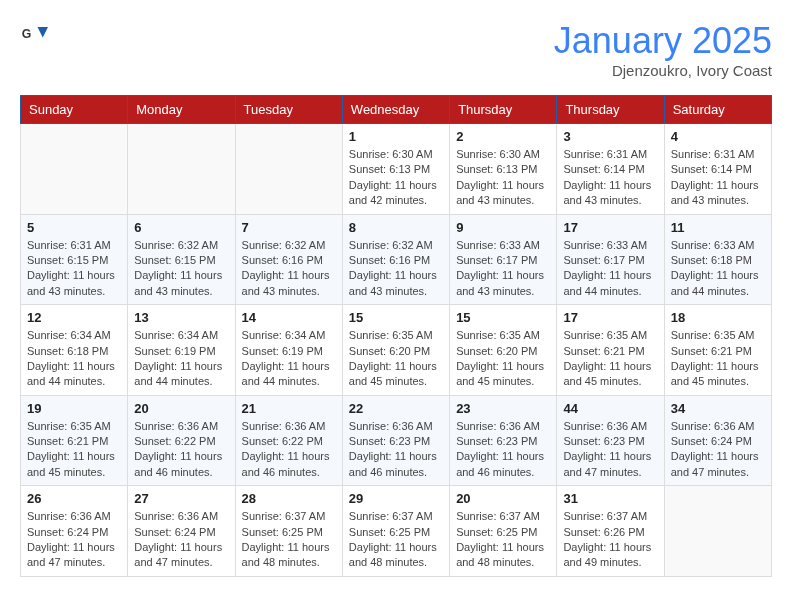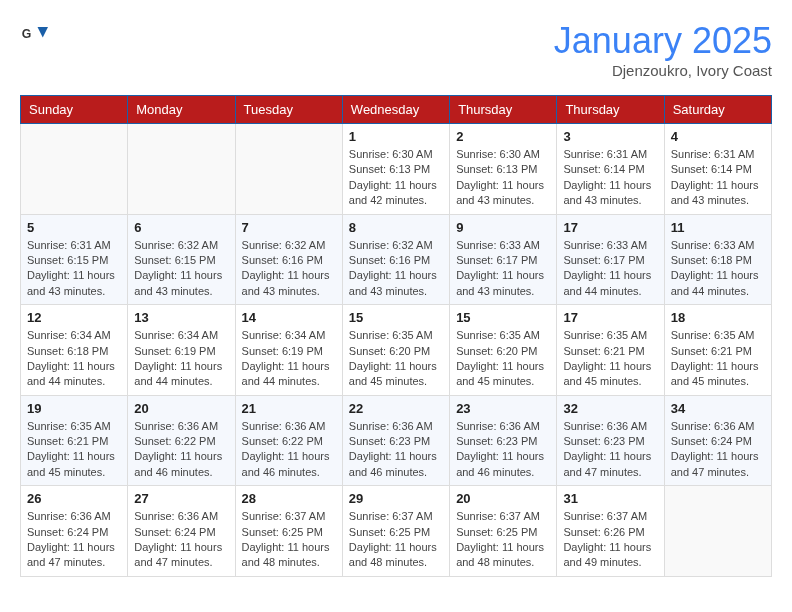--- a/index.html
+++ b/index.html
@@ -283,21 +283,21 @@
 and 46 minutes.</div>
         </td>
         <td>
           <div class="day-number">23</div>
           <div class="day-info" style="white-space: pre-line;">Sunrise: 6:36 AM
 Sunset: 6:23 PM
 Daylight: 11 hours
 and 46 minutes.</div>
         </td>
         <td>
-          <div class="day-number">32</div>
+          <div class="day-number">44</div>
           <div class="day-info" style="white-space: pre-line;">Sunrise: 6:36 AM
 Sunset: 6:23 PM
 Daylight: 11 hours
 and 47 minutes.</div>
         </td>
         <td>
           <div class="day-number">34</div>
           <div class="day-info" style="white-space: pre-line;">Sunrise: 6:36 AM
 Sunset: 6:24 PM
 Daylight: 11 hours

